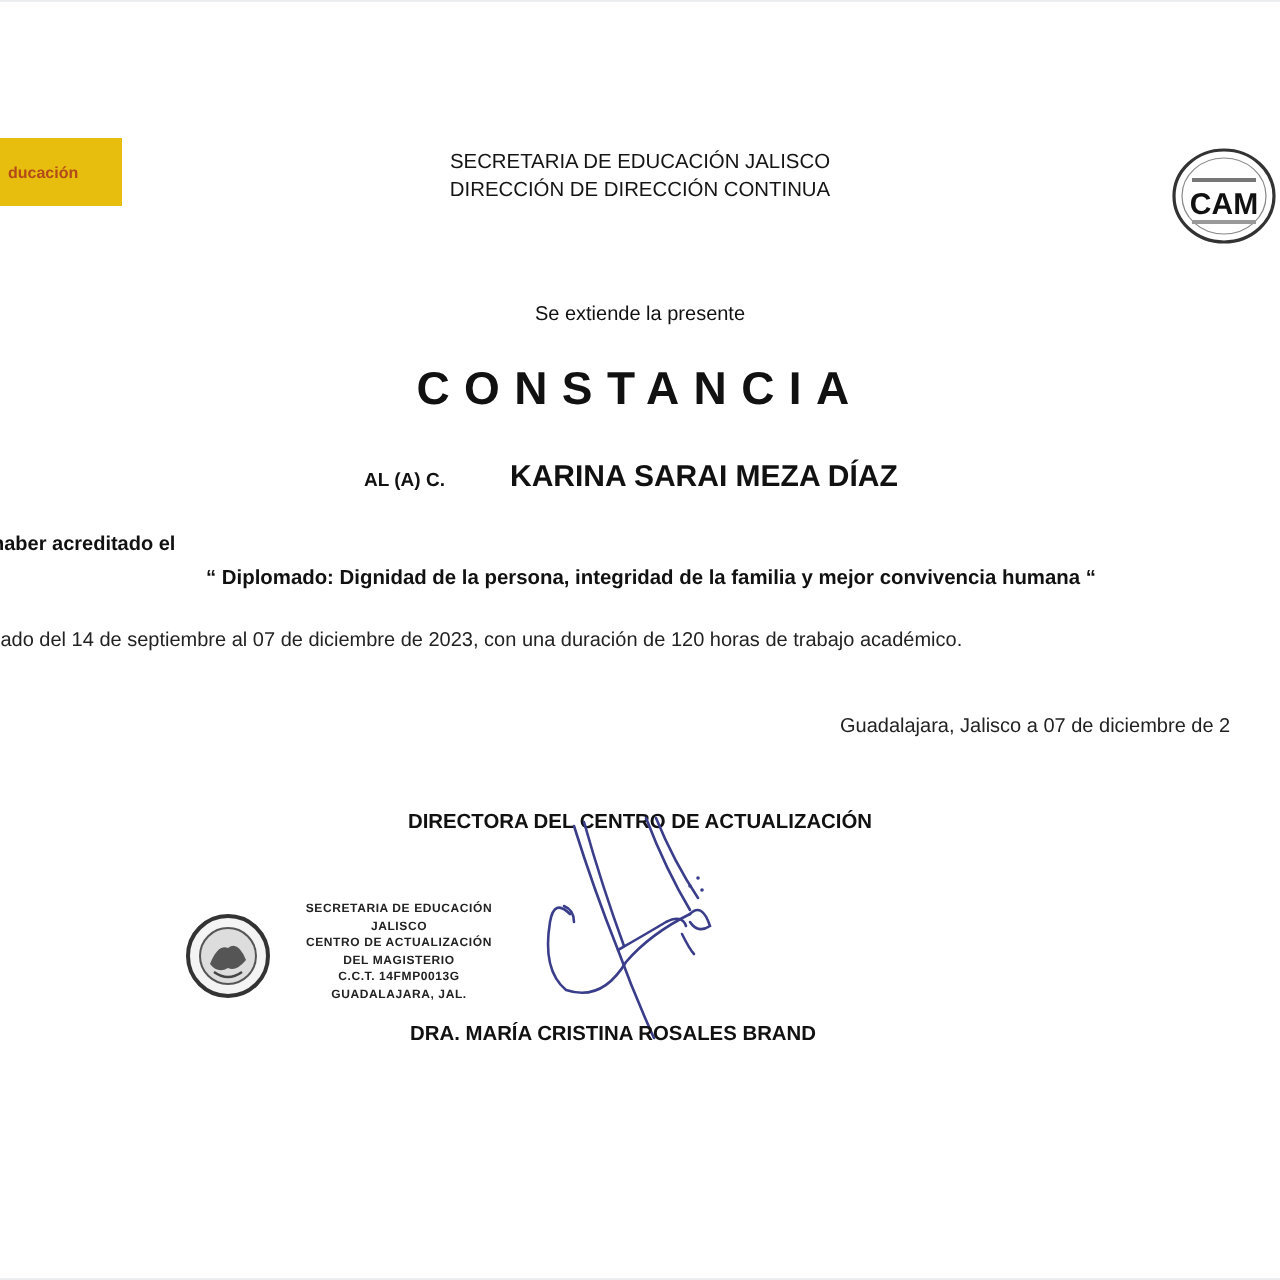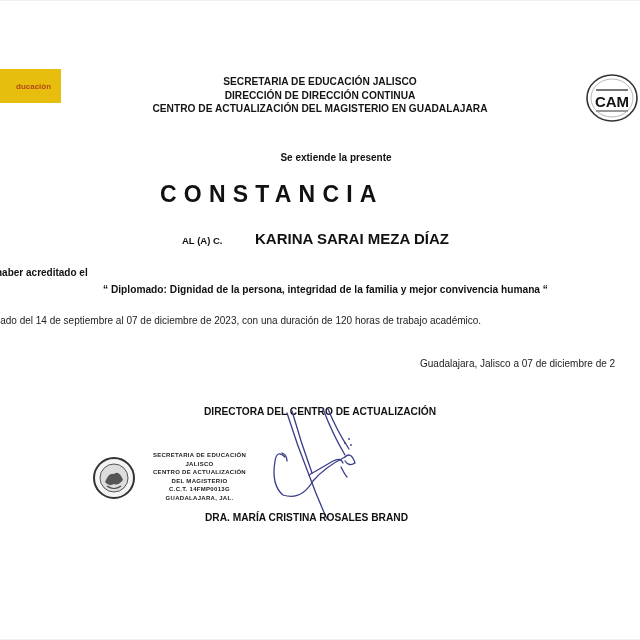--- a/index.html
+++ b/index.html
@@ -6,30 +6,30 @@
   body {
     width:640px; height:640px; overflow:hidden; position:relative;
     background:#ffffff; font-family:"Liberation Sans", sans-serif; color:#111;
   }
   .topline { position:absolute; left:0; top:0; width:640px; height:1px; background:#eceef0; }
   .botline { position:absolute; left:0; bottom:0; width:640px; height:1px; background:#eceef0; }
   .logo-box {
     position:absolute; left:0; top:69px; width:61px; height:34px;
     background:#e8be0e; display:flex; align-items:center;
   }
-  .logo-box span { font-size:8px; font-weight:bold; color:#b14a18; letter-spacing:0; margin-left:16px; }
+  .logo-box span { font-size:8px; font-weight:bold; color:#b14a18; letter-spacing:0; margin-left:4px; }
   .header {
     position:absolute; left:120px; top:75px; width:400px; text-align:center;
-    font-weight:bold; font-size:10.2px; line-height:13.6px; color:#151515;
+    font-weight:normal; font-size:10.2px; line-height:13.6px; color:#151515;
   }
   .cam {
     position:absolute; left:583px; top:71px; width:56px; height:52px;
   }
-  .presente { position:absolute; left:176px; width:320px; top:152px; text-align:center; font-weight:bold; font-size:10px; }
-  .constancia { position:absolute; left:160px; width:320px; top:181px; text-align:left; font-weight:bold; font-size:23px; letter-spacing:7.2px; color:#111; }
+  .presente { position:absolute; left:160px; width:320px; top:152px; text-align:center; font-weight:normal; font-size:10px; }
+  .constancia { position:absolute; left:160px; width:320px; top:181px; text-align:center; font-weight:bold; font-size:23px; letter-spacing:7.2px; color:#111; }
   .al { position:absolute; left:182px; top:235px; font-weight:bold; font-size:9.5px; }
   .name { position:absolute; left:255px; top:230px; font-weight:bold; font-size:15px; }
   .acreditado { position:absolute; left:-4px; top:267px; font-weight:bold; font-size:10px; }
   .diplomado { position:absolute; left:66px; top:284px; font-weight:bold; font-size:10.2px; white-space:nowrap;margin-left:37px; }
   .realizado { position:absolute; left:-7px; top:315px; font-size:10px; white-space:nowrap; color:#222; }
   .fecha { position:absolute; left:420px; top:358px; font-size:10px; white-space:nowrap; color:#222; }
   .directora { position:absolute; left:170px; width:300px; top:405px; text-align:center; font-weight:bold; font-size:10.2px; line-height:13.5px; }
   .stamp-seal { position:absolute; left:92px; top:456px; width:44px; height:44px; }
   .stamp-text { position:absolute; left:137px; top:451px; width:125px; text-align:center; font-size:6px; font-weight:bold; line-height:8.6px; color:#222; letter-spacing:0.3px; }
   .signature { position:absolute; left:265px; top:405px; width:100px; height:115px; }
@@ -40,21 +40,20 @@
 
 <div class="topline"></div>
 
 <div class="logo-box">
   <span>ducación</span>
 </div>
 
 <div class="header">
   <div>SECRETARIA DE EDUCACIÓN JALISCO</div>
   <div>DIRECCIÓN DE DIRECCIÓN CONTINUA</div>
-  <div>CENTRO DE ACTUALIZACIÓN DEL MAGISTERIO EN GUADALAJARA</div>
 </div>
 
 <svg class="cam" viewBox="0 0 56 52">
   <ellipse cx="29" cy="27" rx="25" ry="23" fill="#fff" stroke="#333" stroke-width="1.6"></ellipse>
   <ellipse cx="29" cy="27" rx="21" ry="19" fill="none" stroke="#888" stroke-width="0.6"></ellipse>
   <rect x="13" y="18" width="32" height="2" fill="#777"></rect>
   <text x="29" y="36" text-anchor="middle" font-family="Liberation Sans, sans-serif" font-weight="bold" font-size="15" fill="#111">CAM</text>
   <rect x="13" y="39" width="32" height="2" fill="#999"></rect>
 </svg>
 

